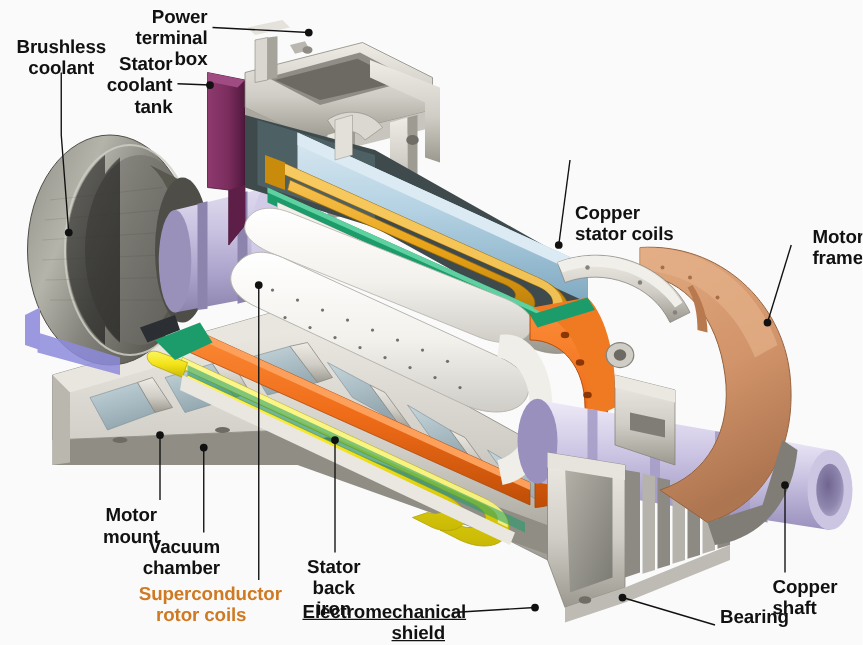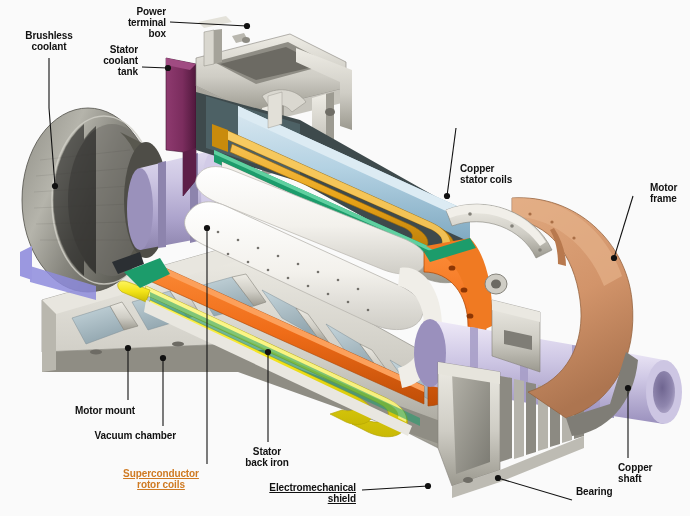--- a/index.html
+++ b/index.html
@@ -16,28 +16,28 @@
     font-family: "Liberation Sans", sans-serif;
   }
   #art {
     position: absolute;
     left: 0; top: 0;
     width: 690px; height: 516px;
   }
   .callout {
     position: absolute;
     font-family: "Liberation Sans", sans-serif;
-    font-size: 10px;
+    font-size: 15px;
     font-weight: bold;
     line-height: 1.12;
     color: #111111;
     white-space: pre-line;
     letter-spacing: -0.1px;
   }
-  .callout.accent { color: #cf7a22; text-decoration: underline; }
+  .callout.accent { color: #cf7a22; }
   .al-l { text-align: left; }
   .al-r { text-align: right; }
   .al-c { text-align: center; }
 </style>
 </head>
 <body>
 
 <div id="page">
 
   <svg id="art" viewBox="0 0 690 516">

